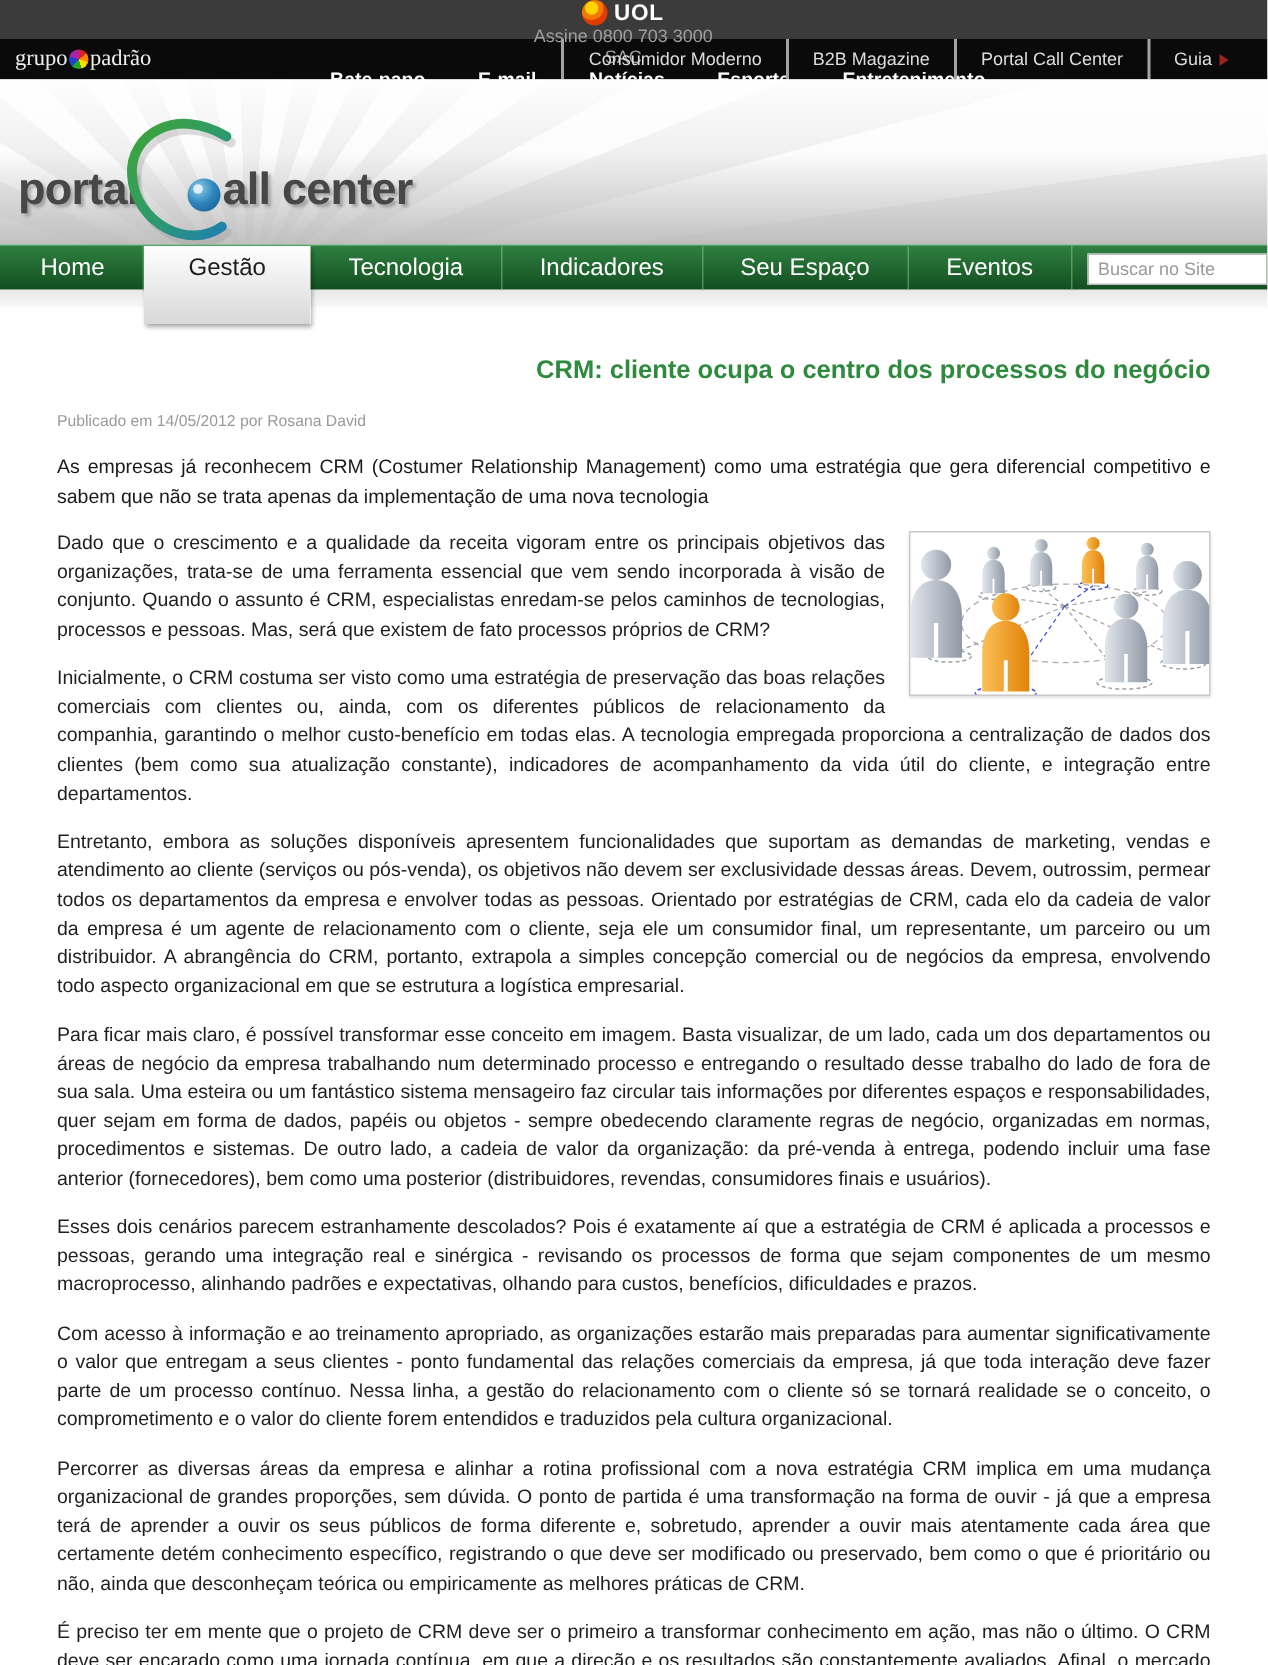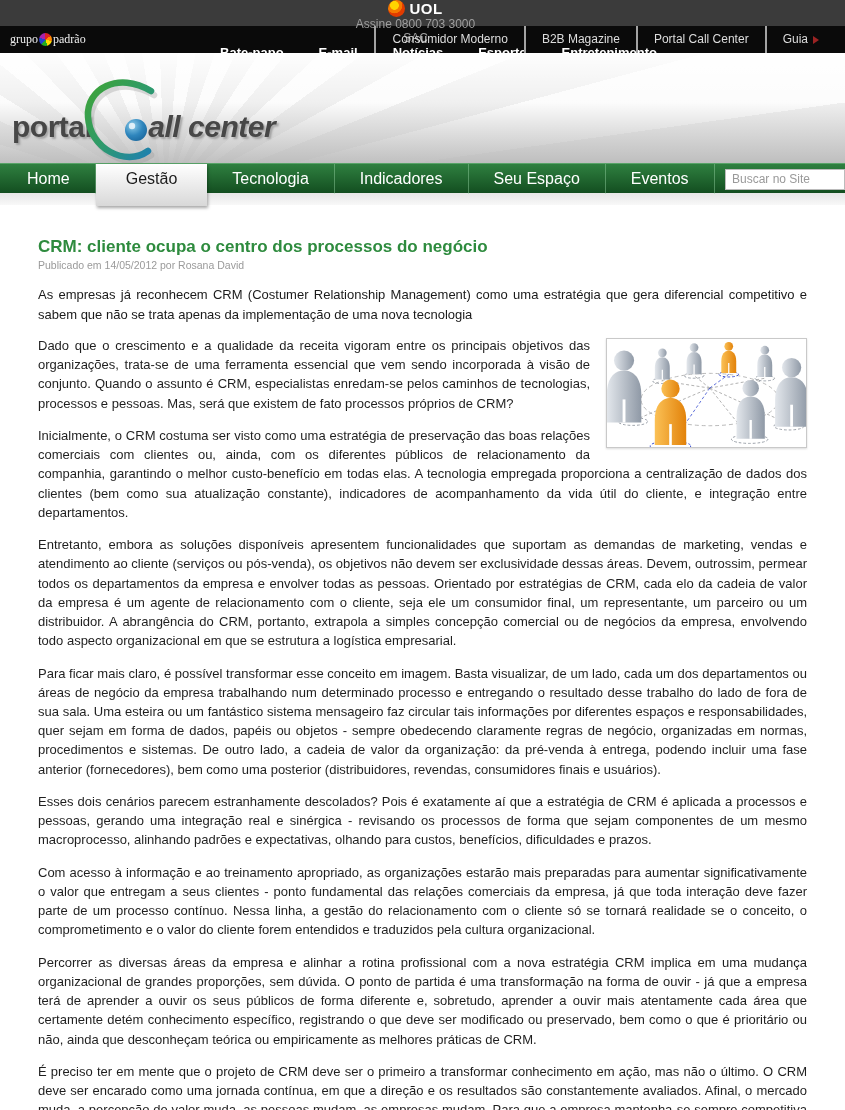--- a/index.html
+++ b/index.html
@@ -18,50 +18,50 @@
   .uol-gray { color:#9e9e9e; font-size:12px; margin-right:14px; white-space:nowrap; }
   .uol-links { display:flex; gap:35px; margin-left:32px; }
   .uol-links a { color:#fff; font-size:13px; font-weight:bold; text-decoration:none; white-space:nowrap; }
   .uol-search { position:relative; margin-right:8px; }
   .uol-search input { width:130px; height:17px; border:1px solid #111; border-radius:8px; background:#fff; padding:0 6px 0 22px; font-size:11px; outline:none; }
   .uol-search .mag { position:absolute; left:6px; top:3px; }
   .uol-buscar { height:18px; background:linear-gradient(#fdfdfd,#cfcfcf); border:1px solid #8a8a8a; border-radius:2px; font-size:11px; font-weight:600; color:#333; padding:0 10px; cursor:pointer; font-family:inherit; }
 
   
   .padrao-bar { height:27px; background:#0a0a0a; display:flex; align-items:center; padding:0 10px; }
-  .padrao-logo { display:flex; align-items:center; font-family:"Liberation Serif","DejaVu Serif",serif; color:#efefef; font-size:12px; cursor:pointer; }
+  .padrao-logo { display:flex; align-items:center; font-family:"Liberation Serif","DejaVu Serif",serif; color:#efefef; font-size:15px; cursor:pointer; }
   .padrao-dot { width:13px; height:13px; border-radius:50%; margin:0 1px;
       background: conic-gradient(#d22 0 15%, #f80 15% 30%, #fd0 30% 45%, #2a2 45% 62%, #24c 62% 80%, #a2a 80% 100%); }
   .padrao-links { display:flex; align-items:center; height:27px; }
   .padrao-links a { color:#ddd; font-size:12px; text-decoration:none; padding:0 16px; line-height:27px; border-left:2px solid #a3a3a3; white-space:nowrap; display:flex; align-items:center; gap:5px;}
   .guia-arrow { width:0; height:0; border-top:4px solid transparent; border-bottom:4px solid transparent; border-left:6px solid #9b2323; display:inline-block; }
 
   
   .site-header { height:110px; position:relative; overflow:hidden;
       background:
         linear-gradient(to bottom, rgba(255,255,255,0.95) 0%, rgba(255,255,255,0.35) 45%, rgba(186,186,186,0.9) 100%),
         repeating-conic-gradient(from -100deg at 165px 145px, #e7e7e7 0deg 7deg, #fafafa 7deg 14deg); }
   .site-logo { position:absolute; left:12px; top:22px; display:flex; align-items:center; cursor:pointer; }
   .site-logo span { font-size:30px; font-weight:bold; color:#474747; letter-spacing:-0.5px; text-shadow:2px 2px 2px rgba(120,120,120,0.55); }
   .logo-t1 { margin-right:-16px; }
-  .logo-t2 { margin-left:-20px;font-style:italic; }
+  .logo-t2 { margin-left:-20px; }
   .swirl { position:relative; z-index:2; }
 
   
   .main-nav { height:30px; background:linear-gradient(#2f8040,#134e20); border-top:1px solid #58a368; display:flex; align-items:flex-start; padding-left:2px; position:relative; z-index:3; }
   .nav-item { display:block; line-height:30px; padding:0 25px; color:#fff; font-size:16px; text-decoration:none; border-right:1px solid rgba(150,210,165,0.45); white-space:nowrap; }
-  .nav-item.active { background:linear-gradient(#ffffff,#d8d8d8); color:#1c1c1c; height:42px; box-shadow:1px 2px 3px rgba(0,0,0,0.35); border-right:none; position:relative; z-index:5; padding:0 30px; }
+  .nav-item.active { background:linear-gradient(#ffffff,#d8d8d8); color:#1c1c1c; height:52px; box-shadow:1px 2px 3px rgba(0,0,0,0.35); border-right:none; position:relative; z-index:5; padding:0 30px; }
   .nav-search-wrap { display:flex; align-items:center; height:30px; margin-left:auto; }
   .nav-search { width:120px; height:21px; border:1px solid #bbb; padding:0 6px; font-size:12px; color:#666; outline:none; font-family:inherit; }
   .nav-search::placeholder { color:#999; }
   .nav-strip { height:12px; background:linear-gradient(#e7e7e7,#f8f8f8); }
 
   
   .content { padding:32px 38px 24px 38px; }
-  .title { color:#2e8b3e; font-size:17px; font-weight:bold; margin-bottom:2px; }
+  .title { color:#2e8b3e; font-size:17px; font-weight:bold; margin-bottom:18px;text-align:right; }
   .meta { color:#9a9a9a; font-size:10.5px; margin-bottom:14px; }
   .intro { font-size:13px; font-weight:normal; color:#1a1a1a; line-height:1.5; text-align:justify; margin-bottom:12px; }
   .content p.body-p { font-size:13px; color:#1f1f1f; line-height:1.48; text-align:justify; margin-bottom:13px; }
   .img-float { float:right; width:201px; height:110px; border:1px solid #c9c9c9; background:#fff; margin:2px 0 10px 16px; box-shadow:0 1px 2px rgba(0,0,0,0.15); }
   .img-float svg { display:block; }
 </style>
 </head>
 <body>
 
 <div class="page">

